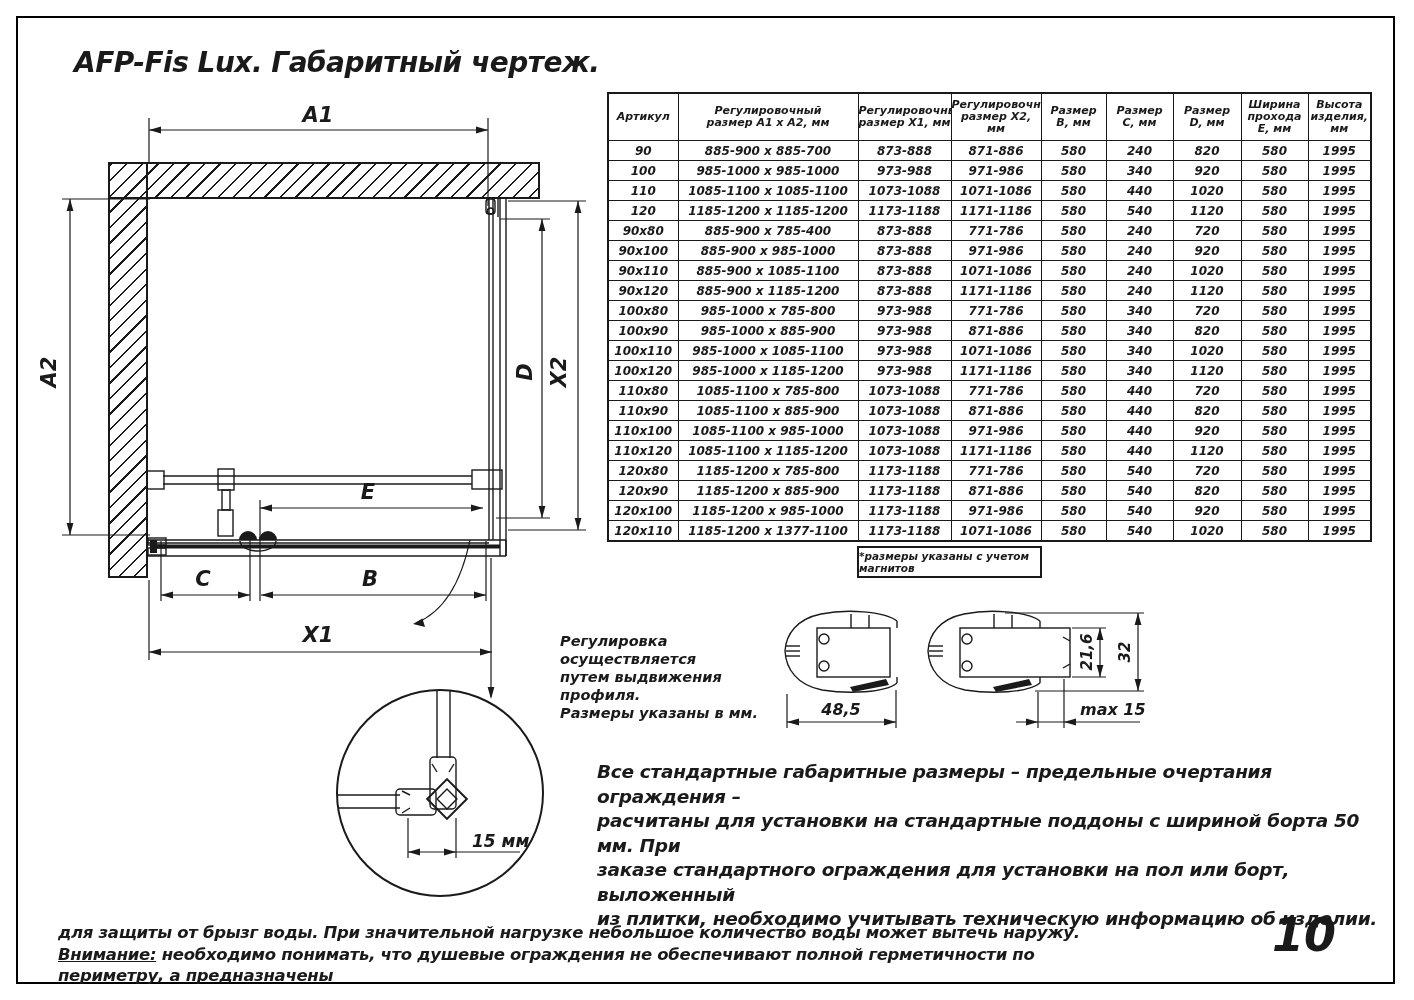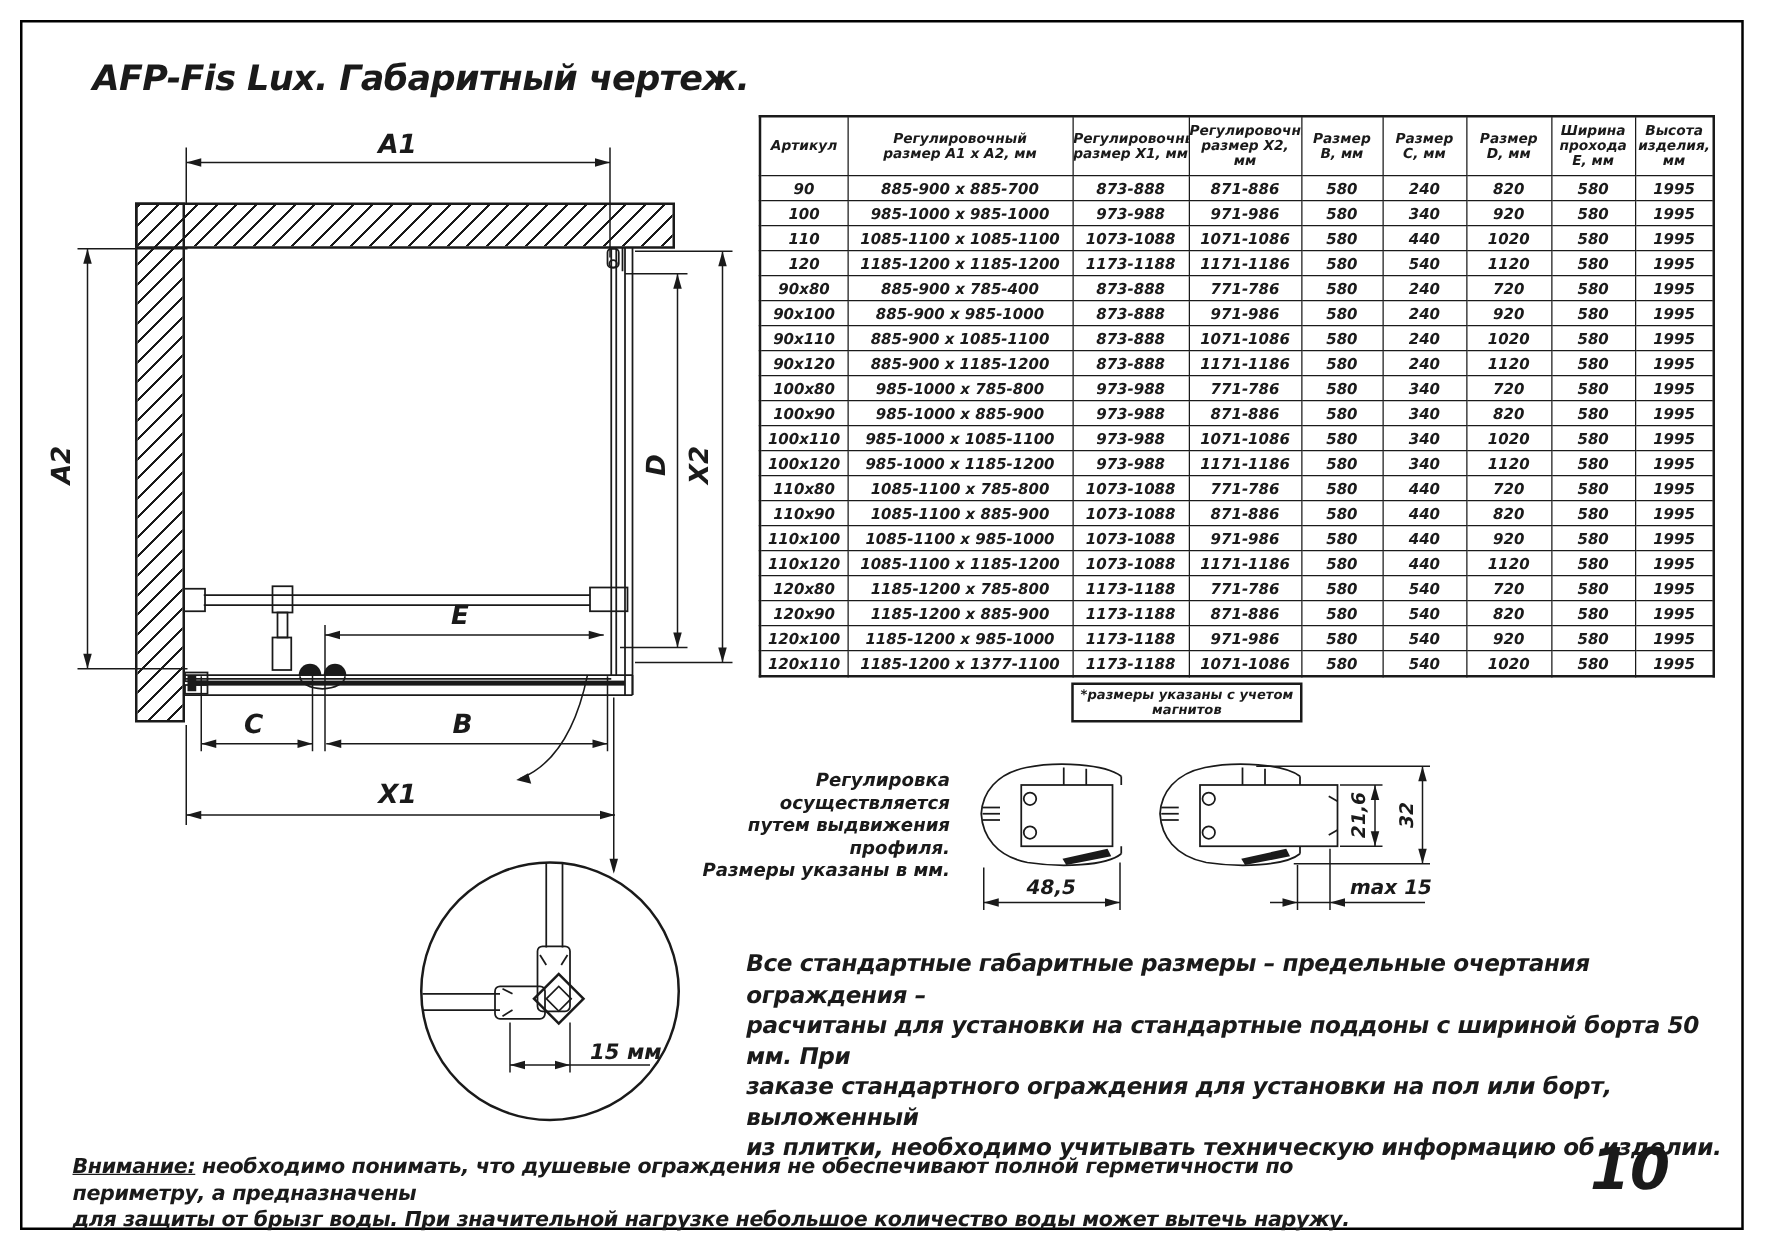--- a/index.html
+++ b/index.html
@@ -15,22 +15,22 @@
   #wall-top{left:108px;top:162px;width:432px;height:37px;}
   #wall-left{left:108px;top:162px;width:40px;height:416px;}
   svg{position:absolute;left:0;top:0;}
   
   #size-table{left:607px;top:92px;}
   #size-table table{border-collapse:collapse;table-layout:fixed;width:763px;border:2.5px solid #1a1a1a;}
   #size-table th,#size-table td{border:1.5px solid #1a1a1a;text-align:center;vertical-align:middle;padding:0;overflow:hidden;}
   #size-table th{height:46px;font:italic bold 11px "DejaVu Sans",sans-serif;line-height:12px;white-space:pre-line;}
   #size-table td{height:19px;font:italic bold 12px "DejaVu Sans",sans-serif;}
   #table-footnote{left:857px;top:546px;width:181px;height:26px;border:2px solid #1a1a1a;
-      font:italic bold 10.5px "DejaVu Sans",sans-serif;text-align:center;line-height:12px;padding-top:2px;}
-  #profile-note{left:560px;top:616px;width:200px;text-align:right;
+      font:italic bold 10.5px "DejaVu Sans",sans-serif;text-align:left;line-height:12px;padding-top:2px;}
+  #profile-note{left:560px;top:632px;width:200px;
       font:italic bold 14.5px "DejaVu Sans",sans-serif;line-height:18px;}
   #body-text{left:597px;top:760px;width:800px;font:italic bold 18.5px "DejaVu Sans",sans-serif;
       line-height:24.5px;letter-spacing:-0.3px;}
   #warning{left:58px;top:922px;width:1030px;font:italic bold 16.5px "DejaVu Sans",sans-serif;
       line-height:21.5px;letter-spacing:-0.3px;}
   #warning .u{text-decoration:underline;}
   #page-number{left:1272px;top:908px;width:100px;
       font:italic bold 46px "DejaVu Sans",sans-serif;}
   text{font-family:"DejaVu Sans",sans-serif;font-style:italic;font-weight:bold;fill:#1a1a1a;stroke:none;}
 </style>
@@ -513,17 +513,17 @@
 <div id="profile-note" class="abs pre">Регулировка осуществляется
 путем выдвижения профиля.
 Размеры указаны в мм.</div>
 
 <div id="body-text" class="abs pre">Все стандартные габаритные размеры – предельные очертания ограждения –
 расчитаны для установки на стандартные поддоны с шириной борта 50 мм. При
 заказе стандартного ограждения для установки на пол или борт, выложенный
 из плитки, необходимо учитывать техническую информацию об изделии.</div>
 
 <div id="warning" class="abs">
+  <div>для защиты от брызг воды. При значительной нагрузке небольшое количество воды может вытечь наружу.</div>
   <div><span class="u">Внимание:</span><span> необходимо понимать, что душевые ограждения не обеспечивают полной герметичности по периметру, а предназначены</span></div>
-  <div>для защиты от брызг воды. При значительной нагрузке небольшое количество воды может вытечь наружу.</div>
 </div>
 
 <div id="page-number" class="abs">10</div>
 
 </body></html>

